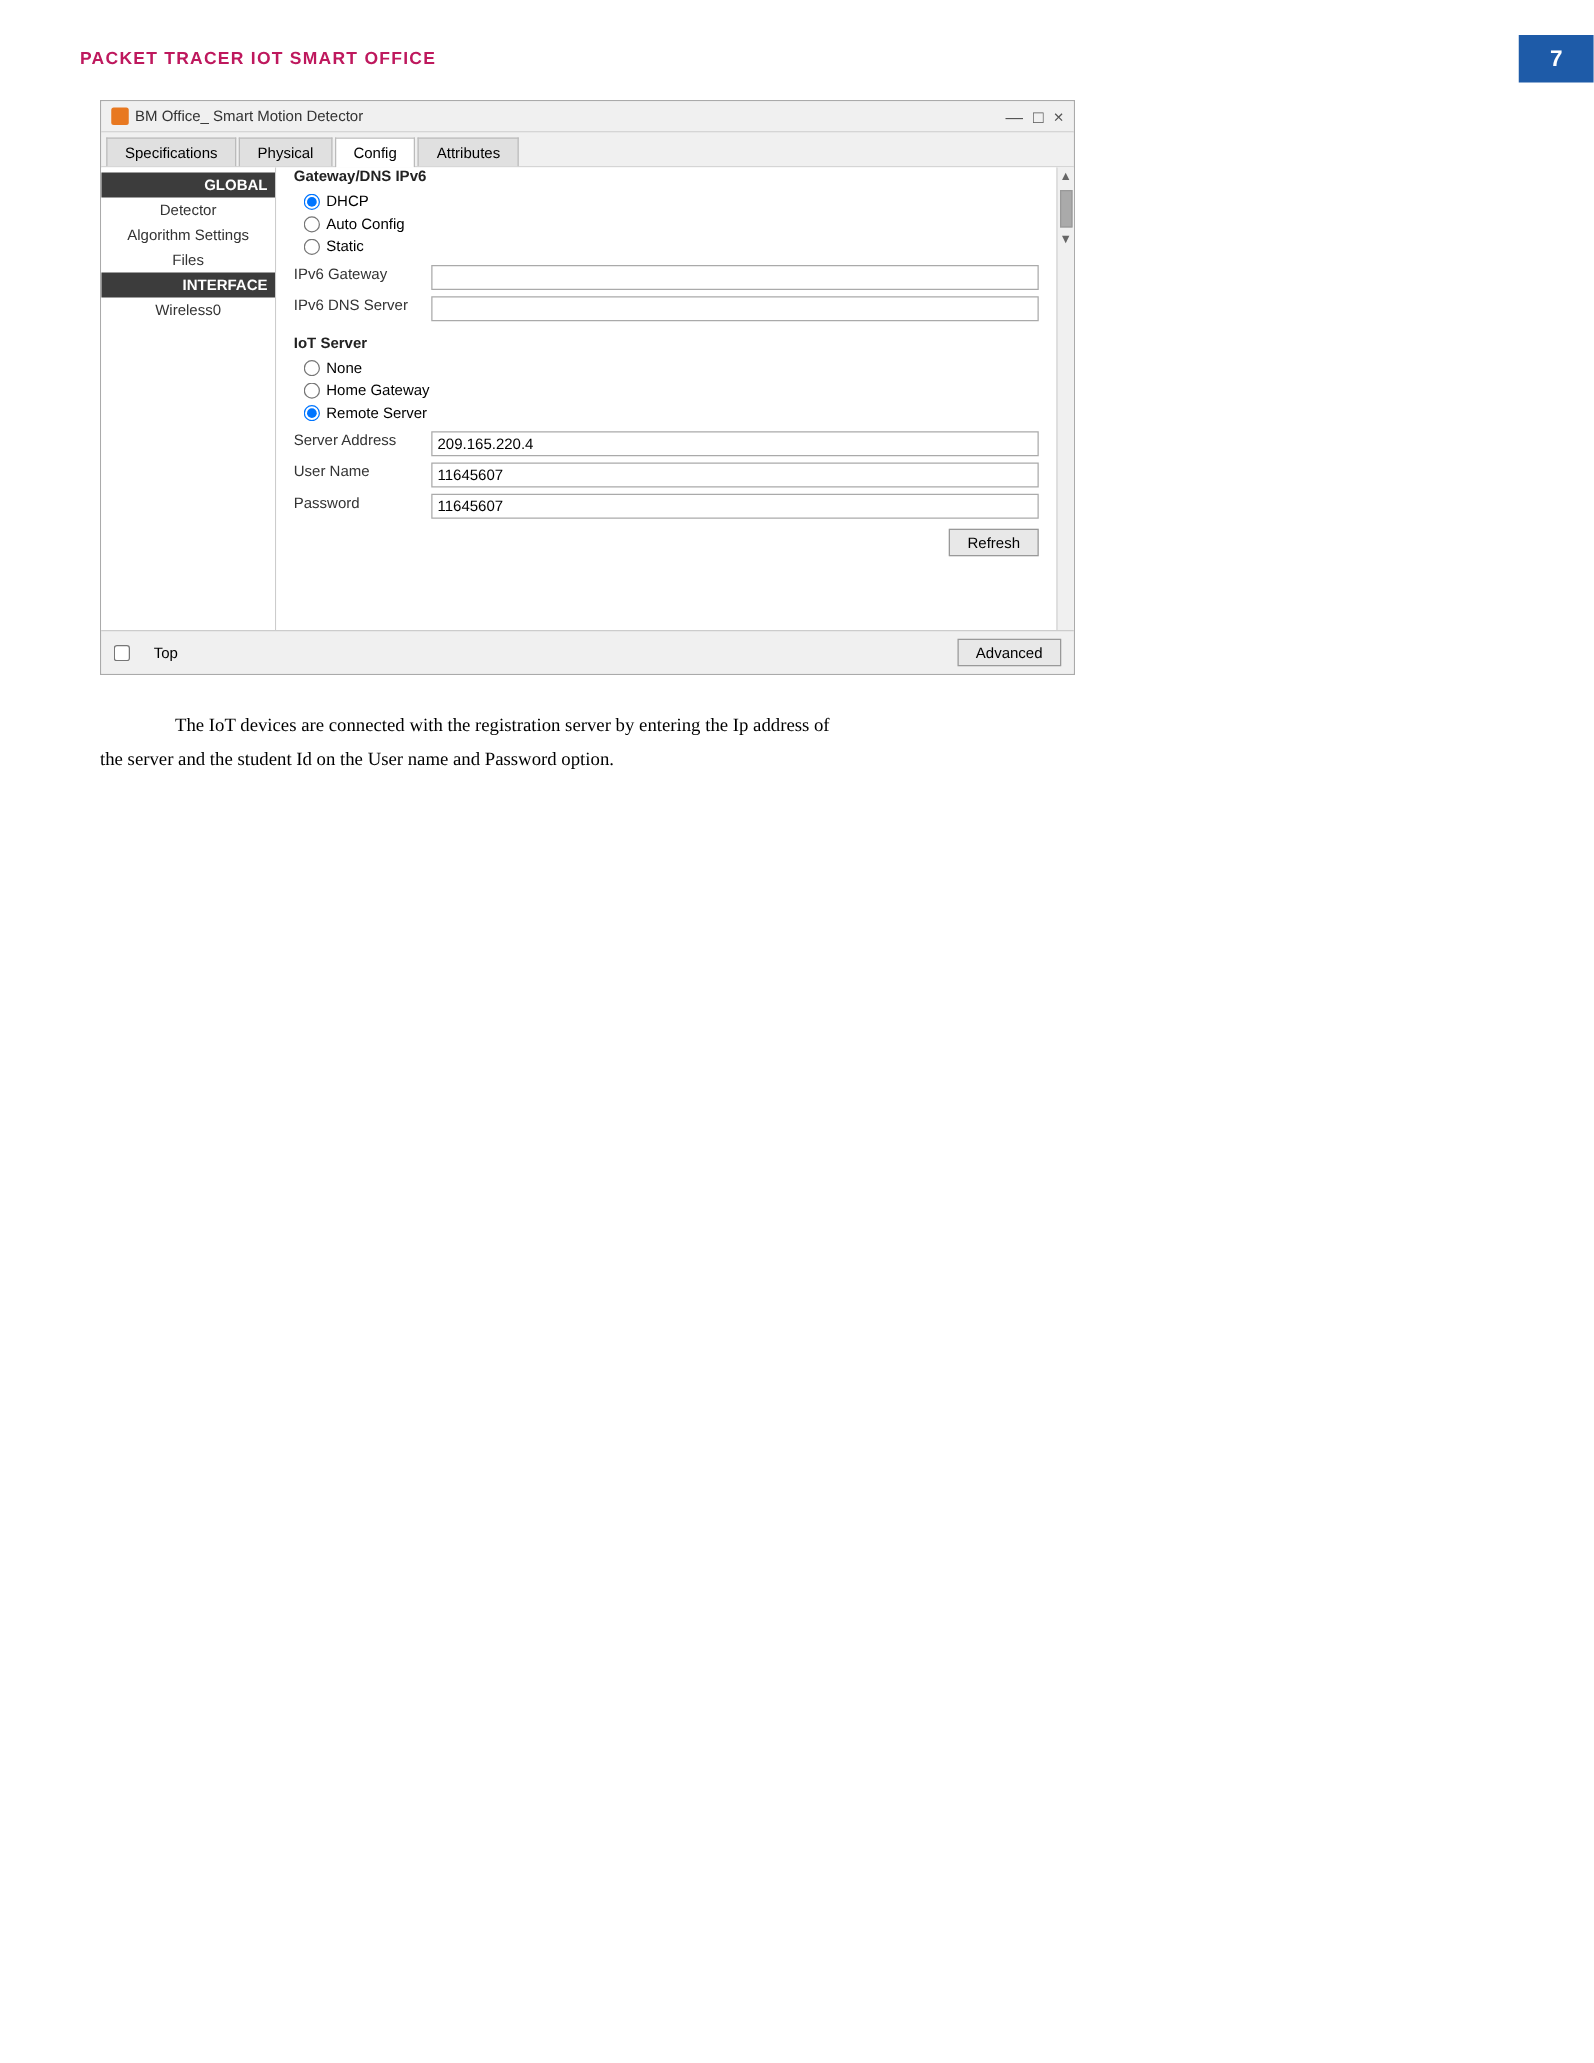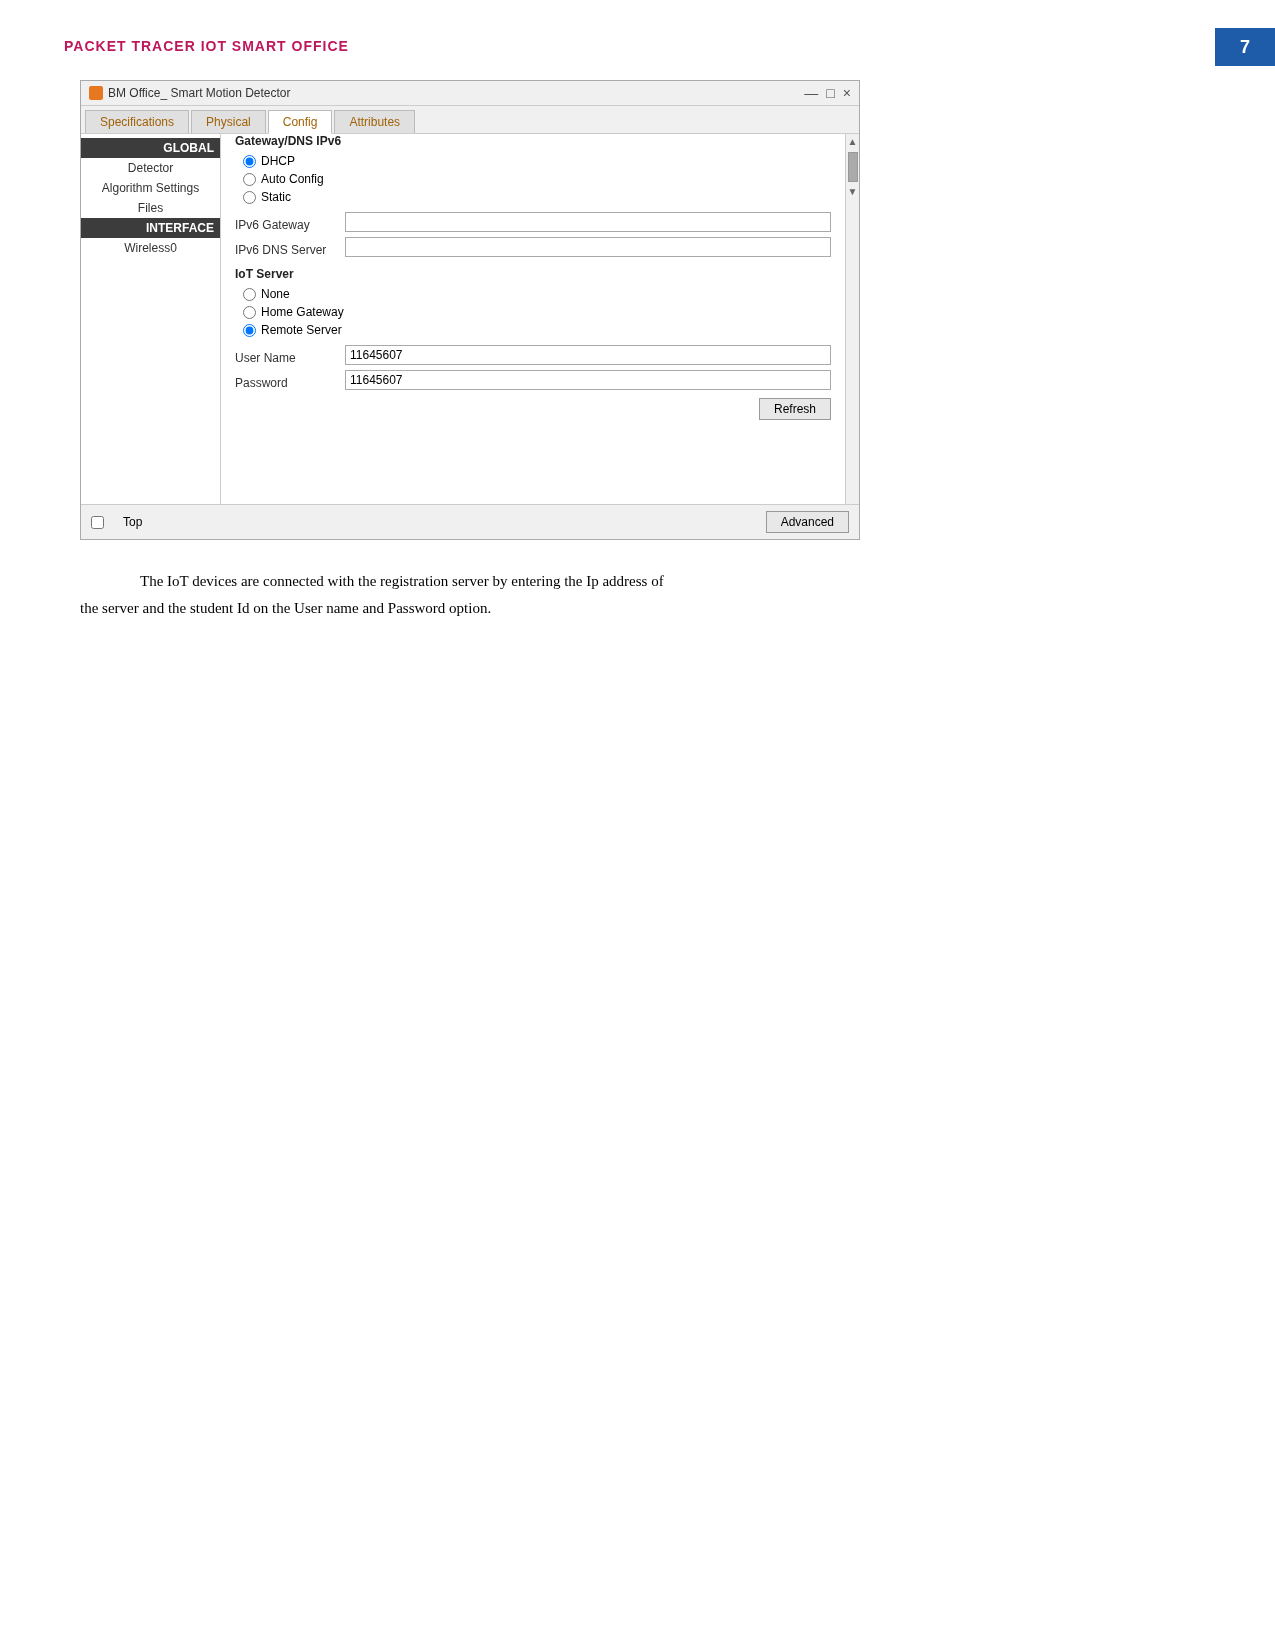--- a/index.html
+++ b/index.html
@@ -107,21 +107,21 @@
       gap: 2px;
     }
 
     .tab {
       padding: 4px 14px;
       border: 1px solid #bbb;
       background: #e0e0e0;
       cursor: pointer;
       font-size: 12px;
       border-bottom: none;
-      color: #a16207;
+      color: #000000;
       text-align: center;
     }
 
     .tab.active {
       background: #fff;
       border-bottom: 1px solid #fff;
       margin-bottom: -1px;
       z-index: 1;
     }
 
@@ -214,21 +214,21 @@
       gap: 5px;
       font-size: 12px;
     }
 
     .radio-row input[type="radio"] {
       margin: 0;
     }
 
     .field-row {
       display: flex;
-      align-items: flex-end;
+      align-items: flex-start;
       margin-bottom: 5px;
       font-size: 12px;
     }
 
     .field-label {
       width: 110px;
       font-size: 12px;
       color: #333;
     }
 
@@ -376,20 +376,24 @@
             <input type="radio" name="iot" style="">
             <span>Home Gateway</span>
           </label>
           <label class="radio-row">
             <input type="radio" name="iot" checked="" style="">
             <span>Remote Server</span>
           </label>
         </div>
 
         <div class="field-row">
+          <span class="field-label">Server Address</span>
+          <input type="text" class="field-input" value="209.165.220.4" style="">
+        </div>
+        <div class="field-row">
           <span class="field-label">User Name</span>
           <input type="text" class="field-input" value="11645607" style="">
         </div>
         <div class="field-row">
           <span class="field-label">Password</span>
           <input type="text" class="field-input" value="11645607" style="">
         </div>
 
         <div class="refresh-row">
           <button class="btn">Refresh</button>

